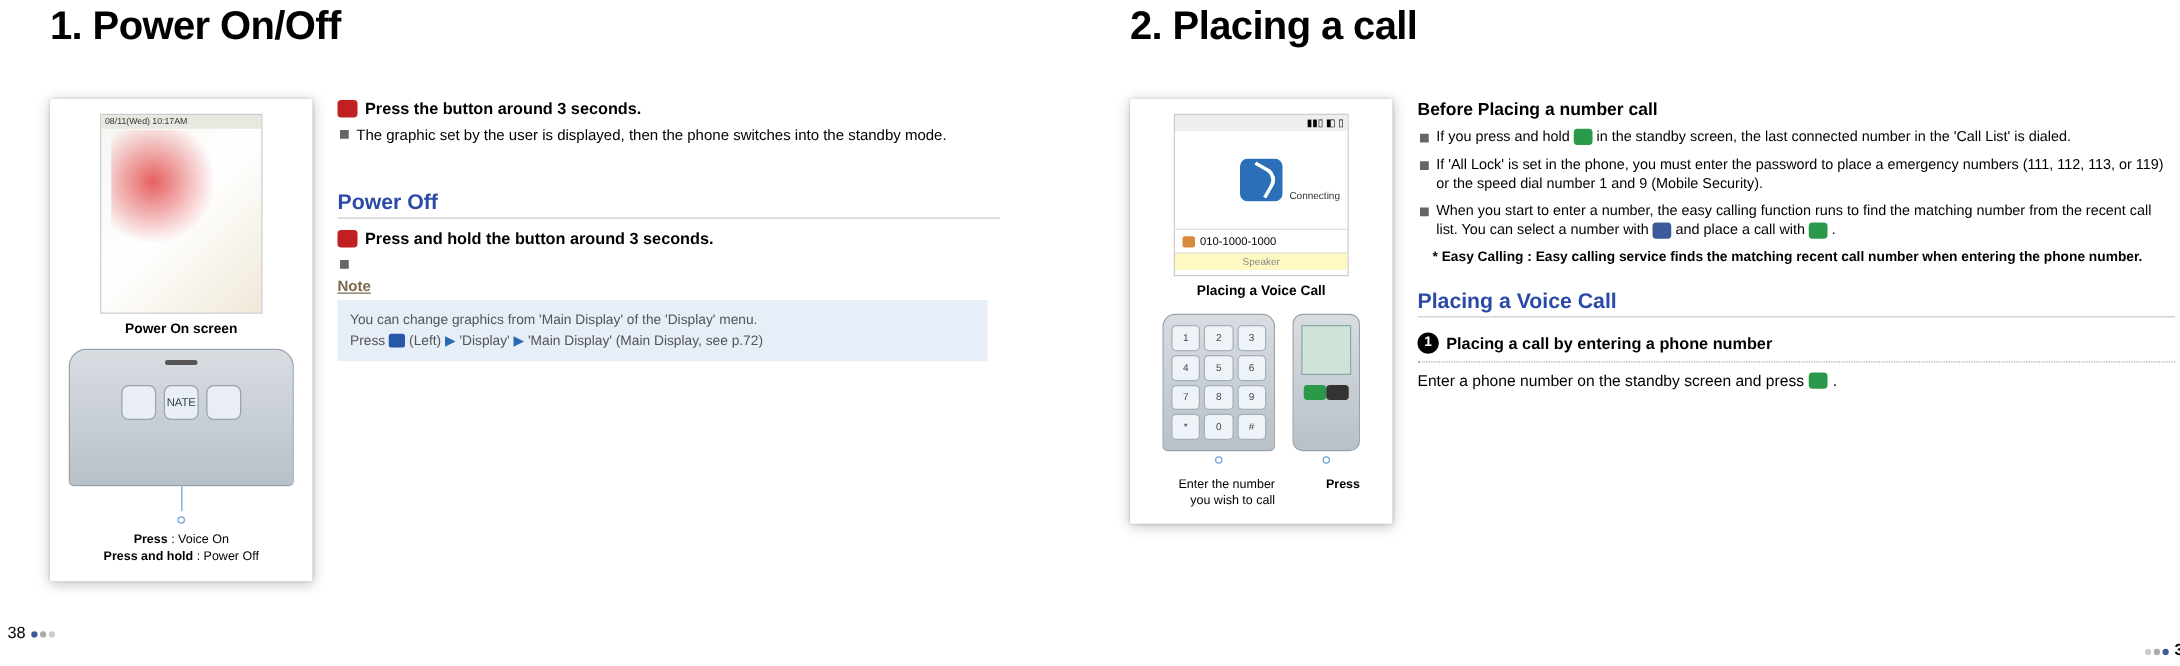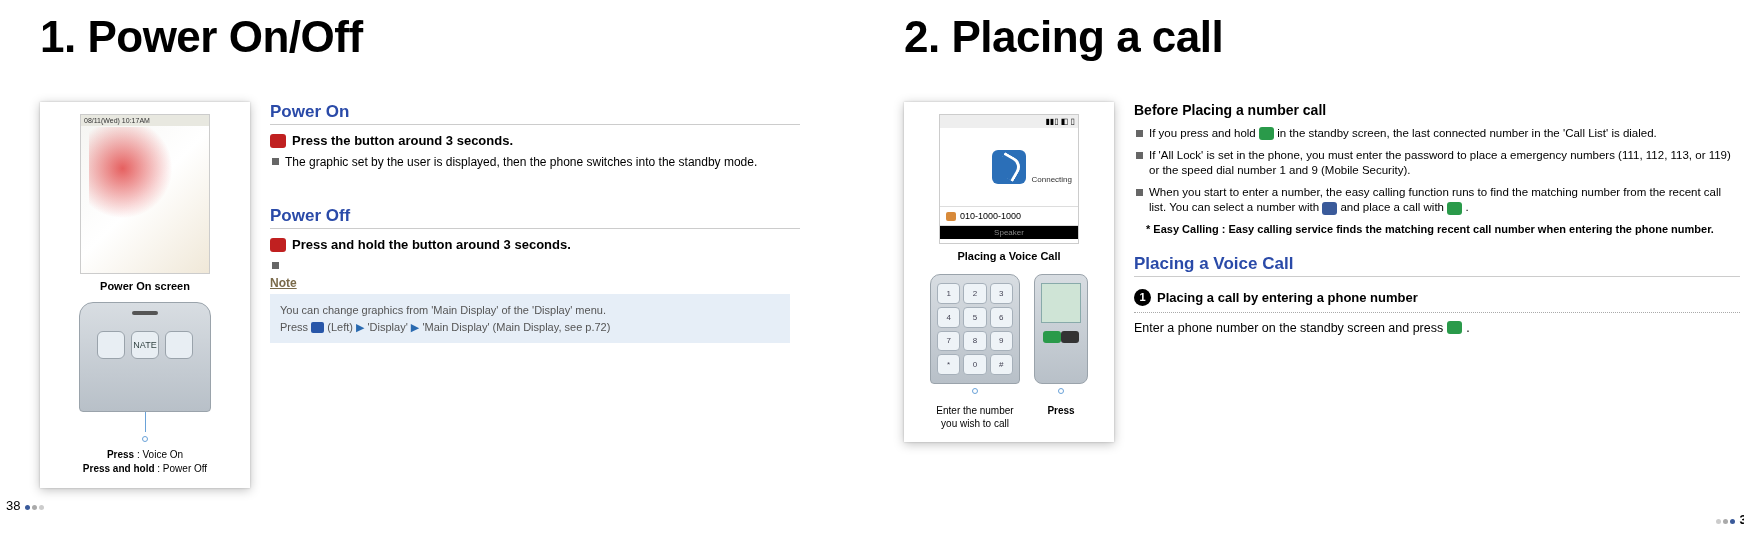--- a/index.html
+++ b/index.html
@@ -14,24 +14,24 @@
   }
   .page {
     position: absolute;
     top: 0;
     height: 533px;
   }
   .page-left { left: 0; width: 840px; padding: 0 40px 0 40px; }
   .page-right { left: 884px; width: 904px; padding: 0 20px 0 20px; }
 
   h1 {
-    font-size: 44px;
+    font-size: 32px;
     font-weight: 900;
     letter-spacing: -0.5px;
-    margin-top: 12px;
+    margin-top: 2px;
   }
 
   .content-row { display: flex; margin-top: 40px; gap: 20px; }
   .col-img { width: 210px; flex-shrink: 0; }
   .col-txt { flex: 1; }
 
   .phone-card {
     background: #fff;
     box-shadow: 0 2px 10px rgba(0,0,0,0.25), 0 0 2px rgba(0,0,0,0.2);
     padding: 12px;
@@ -46,21 +46,21 @@
     position: relative;
     overflow: hidden;
   }
   .phone-status { font-size: 7px; text-align: left; padding: 2px 3px; background:#e8e8e0; color:#333; }
   .swirl {
     position:absolute; inset:12px 8px 8px 8px;
     background: radial-gradient(circle at 30% 30%, rgba(220,30,30,0.7) 0%, rgba(220,30,30,0) 40%);
   }
   .caption { font-size: 11px; font-weight: bold; margin-top: 6px; }
   .phone-body {
-    width: 132px; height: 110px; margin: 10px auto 0 auto;
+    width: 180px; height: 110px; margin: 10px auto 0 auto;
     background: linear-gradient(#d8dde2,#b8c0c8);
     border-radius: 14px 14px 4px 4px;
     border:1px solid #9aa3ab;
     position: relative;
   }
   .phone-body .speaker { width:26px;height:4px;background:#555;border-radius:2px;position:absolute;top:8px;left:50%;transform:translateX(-50%);}
   .phone-body .btnrow { position:absolute; top:28px; left:0; right:0; display:flex; justify-content:center; gap:6px;}
   .phone-body .btn { width:28px;height:28px;background:#e8eef3;border:1px solid #9aa3ab;border-radius:6px;font-size:9px;display:flex;align-items:center;justify-content:center;color:#344;}
   .dot { width:6px;height:6px;border:1px solid #6aa2d8;border-radius:50%;margin:4px auto 0;}
   .dot-line { width:1px;height:20px;background:#6aa2d8;margin:0 auto;}
@@ -97,39 +97,39 @@
   .phone-screen-call {
     width:140px;height:130px;margin:0 auto 6px auto;
     background:#fff;border:1px solid #ccc;position:relative;overflow:hidden;
   }
   .call-hdr{font-size:8px;text-align:right;padding:2px 3px;background:#eee;}
   .call-body{background:#fff;height:78px;display:flex;align-items:center;justify-content:center;}
   .handset-icon{width:34px;height:34px;border-radius:6px;background:#2b6fb8;position:relative;}
   .handset-icon:before{content:"";position:absolute;inset:6px;border:3px solid #fff;border-left:none;border-bottom:none;border-radius:0 50% 0 0;transform:rotate(30deg);}
   .call-txt{position:absolute;top:60px;right:6px;font-size:8px;color:#333;}
   .call-num{font-size:9px;text-align:left;padding:4px 6px;border-top:1px solid #ddd;display:flex;align-items:center;gap:4px;}
-  .call-bottom{font-size:8px;text-align:center;padding:2px;background:#000000;color:#888;border-top:1px solid #ddd;}
+  .call-bottom{font-size:8px;text-align:center;padding:2px;background:#fef9c3;color:#888;border-top:1px solid #ddd;}
 
   .keypad {
     width:90px;height:110px;
     background:linear-gradient(#d8dde2,#b8c0c8);
     border-radius:10px 10px 4px 4px;border:1px solid #9aa3ab;
     padding:8px 6px;
     display:grid;grid-template-columns:repeat(3,1fr);gap:3px;
   }
   .keypad .k{background:#eef3f7;border:1px solid #a6b0ba;border-radius:4px;font-size:8px;display:flex;align-items:center;justify-content:center;color:#445;}
   .mini-phone {
     width:54px;height:110px;background:linear-gradient(#d8dde2,#b8c0c8);border:1px solid #9aa3ab;border-radius:8px;position:relative;
   }
   .mini-screen{position:absolute;top:8px;left:6px;right:6px;height:40px;background:#cfe4d6;border:1px solid #8aa;}
   .mini-btn{position:absolute;top:56px;left:8px;width:18px;height:12px;background:#2a9a4a;border-radius:3px;}
   .mini-btn2{position:absolute;top:56px;right:8px;width:18px;height:12px;background:#333;border-radius:3px;}
 
   .keypad-row { display:flex; gap:14px; justify-content:center; margin-top:12px;}
-  .keypad-cap { font-size:10px; line-height:1.3; text-align:center; margin-top:10px;}
+  .keypad-cap { font-size:10px; line-height:1.3; text-align:right; margin-top:10px;}
   .keypad-cap b { font-weight:bold;}
 
   
   .side-tab {
     position:absolute; right:0; top:40px; width:22px; height:400px;
     background:#e8e8e8; border-left:1px solid #ccc;
     writing-mode: vertical-rl; text-orientation: mixed;
     font-size:11px; color:#666; text-align:left; padding-top:12px;
   }
   .side-accent { position:absolute; right:0; top:74px; width:22px; height:24px; background:#7ab84a;}
@@ -167,21 +167,20 @@
         <div class="dot"></div>
         <div class="press-caption">
           <b>Press</b><span> : Voice On</span><br>
           <b>Press and hold</b><span> : Power Off</span>
         </div>
       </div>
     </div>
 
     <div class="col-txt">
       <div>
-        <div class="subhead subhead-underline">Power On</div>
         <div class="instr-line">
           <span class="red-key"></span>
           <span>Press the button around 3 seconds.</span>
         </div>
         <div class="bullet-line">
           <span class="sq"></span>
           <span>The graphic set by the user is displayed, then the phone switches into the standby mode.</span>
         </div>
       </div>
 

